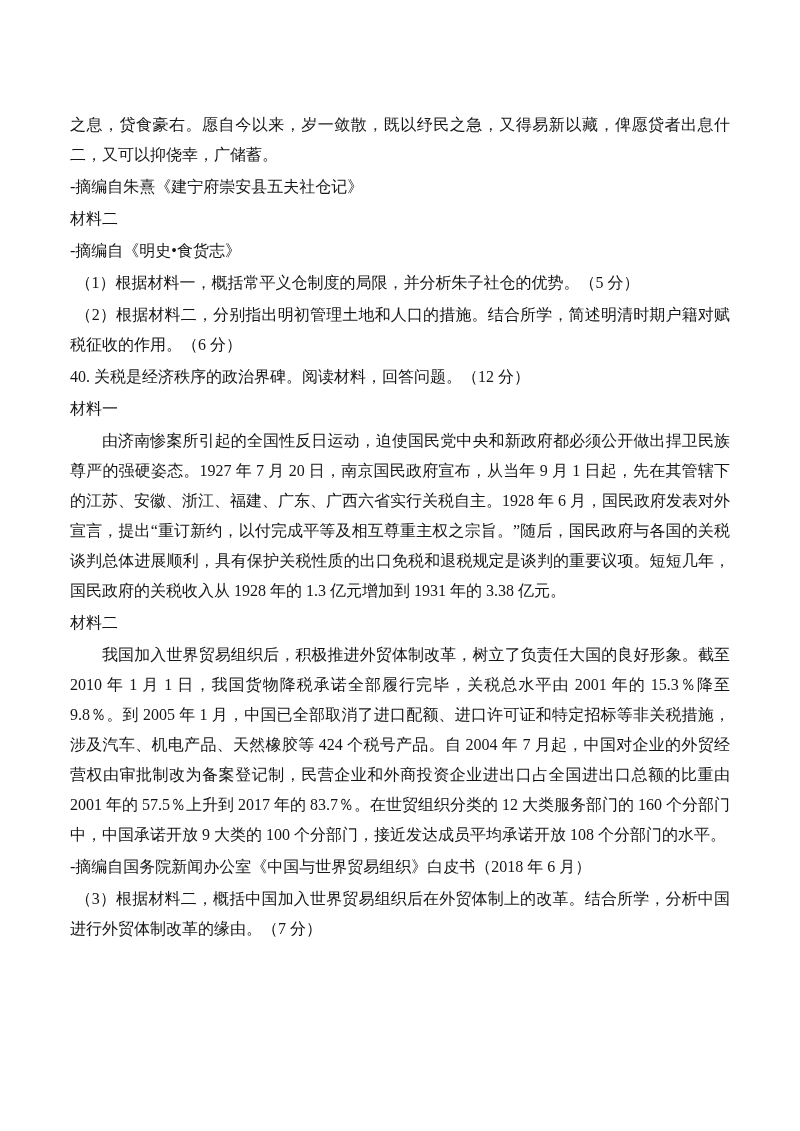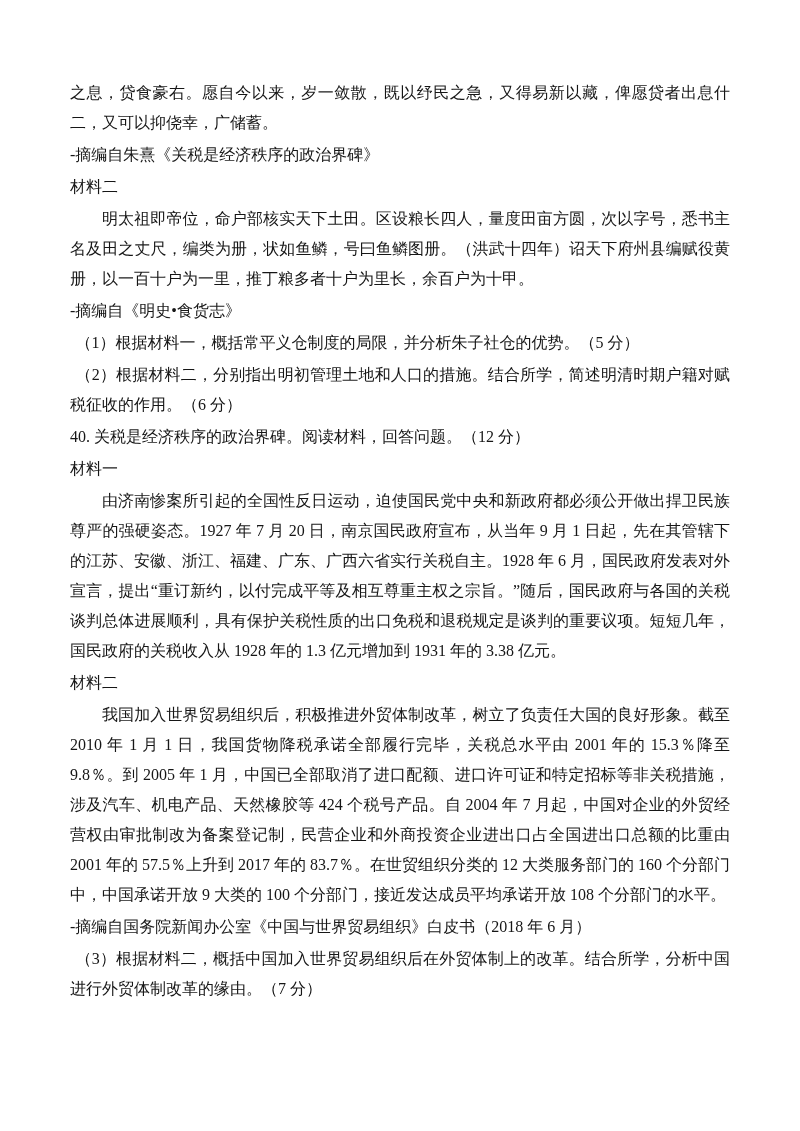--- a/index.html
+++ b/index.html
@@ -7,21 +7,21 @@
     padding: 0;
     background: #ffffff;
   }
   .page {
     position: relative;
     width: 800px;
     height: 1131px;
     margin: 0 auto;
     background: #ffffff;
     box-sizing: border-box;
-    padding: 78px 70px 0 70px;
+    padding: 110px 70px 0 70px;
     overflow: hidden;
     font-family: "Liberation Serif", "DejaVu Serif", serif;
     font-size: 16px;
     line-height: 30px;
     color: #161616;
   }
   .page p {
     margin: 2px 0 0 0;
     text-align: justify;
   }
@@ -33,23 +33,22 @@
   .source.offset { padding-right: 54px; }
   .qitem  { text-indent: 0.35em; }
   .qhead  { text-indent: 0; }
 </style>
 </head>
 <body>
 
 <div class="page">
 
   <p class="cont">之息，贷食豪右。愿自今以来，岁一敛散，既以纾民之急，又得易新以藏，俾愿贷者出息什二，又可以抑侥幸，广储蓄。</p>
-  <p class="source">-摘编自朱熹《关税是经济秩序的政治界碑》</p>
+  <p class="source">-摘编自朱熹《建宁府崇安县五夫社仓记》</p>
   <p class="label">材料二</p>
-  <p class="para">明太祖即帝位，命户部核实天下土田。区设粮长四人，量度田亩方圆，次以字号，悉书主名及田之丈尺，编类为册，状如鱼鳞，号曰鱼鳞图册。（洪武十四年）诏天下府州县编赋役黄册，以一百十户为一里，推丁粮多者十户为里长，余百户为十甲。</p>
   <p class="source">-摘编自《明史•食货志》</p>
   <p class="qitem">（1）根据材料一，概括常平义仓制度的局限，并分析朱子社仓的优势。（5 分）</p>
   <p class="qitem">（2）根据材料二，分别指出明初管理土地和人口的措施。结合所学，简述明清时期户籍对赋税征收的作用。（6 分）</p>
 
   <p class="qhead">40. 关税是经济秩序的政治界碑。阅读材料，回答问题。（12 分）</p>
   <p class="label">材料一</p>
   <p class="para">由济南惨案所引起的全国性反日运动，迫使国民党中央和新政府都必须公开做出捍卫民族尊严的强硬姿态。1927 年 7 月 20 日，南京国民政府宣布，从当年 9 月 1 日起，先在其管辖下的江苏、安徽、浙江、福建、广东、广西六省实行关税自主。1928 年 6 月，国民政府发表对外宣言，提出“重订新约，以付完成平等及相互尊重主权之宗旨。”随后，国民政府与各国的关税谈判总体进展顺利，具有保护关税性质的出口免税和退税规定是谈判的重要议项。短短几年，国民政府的关税收入从 1928 年的 1.3 亿元增加到 1931 年的 3.38 亿元。</p>
   <p class="label">材料二</p>
   <p class="para">我国加入世界贸易组织后，积极推进外贸体制改革，树立了负责任大国的良好形象。截至 2010 年 1 月 1 日，我国货物降税承诺全部履行完毕，关税总水平由 2001 年的 15.3％降至 9.8％。到 2005 年 1 月，中国已全部取消了进口配额、进口许可证和特定招标等非关税措施，涉及汽车、机电产品、天然橡胶等 424 个税号产品。自 2004 年 7 月起，中国对企业的外贸经营权由审批制改为备案登记制，民营企业和外商投资企业进出口占全国进出口总额的比重由 2001 年的 57.5％上升到 2017 年的 83.7％。在世贸组织分类的 12 大类服务部门的 160 个分部门中，中国承诺开放 9 大类的 100 个分部门，接近发达成员平均承诺开放 108 个分部门的水平。</p>
   <p class="source offset">-摘编自国务院新闻办公室《中国与世界贸易组织》白皮书（2018 年 6 月）</p>

